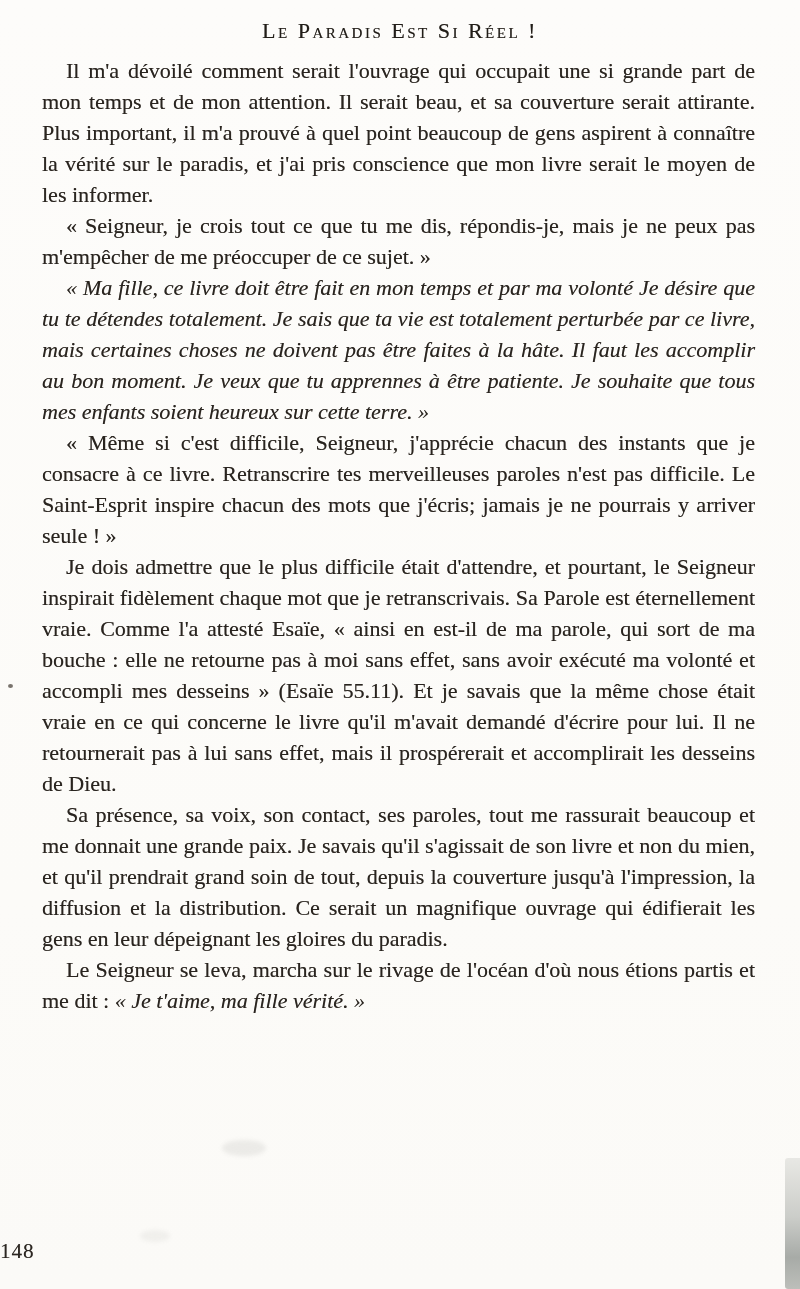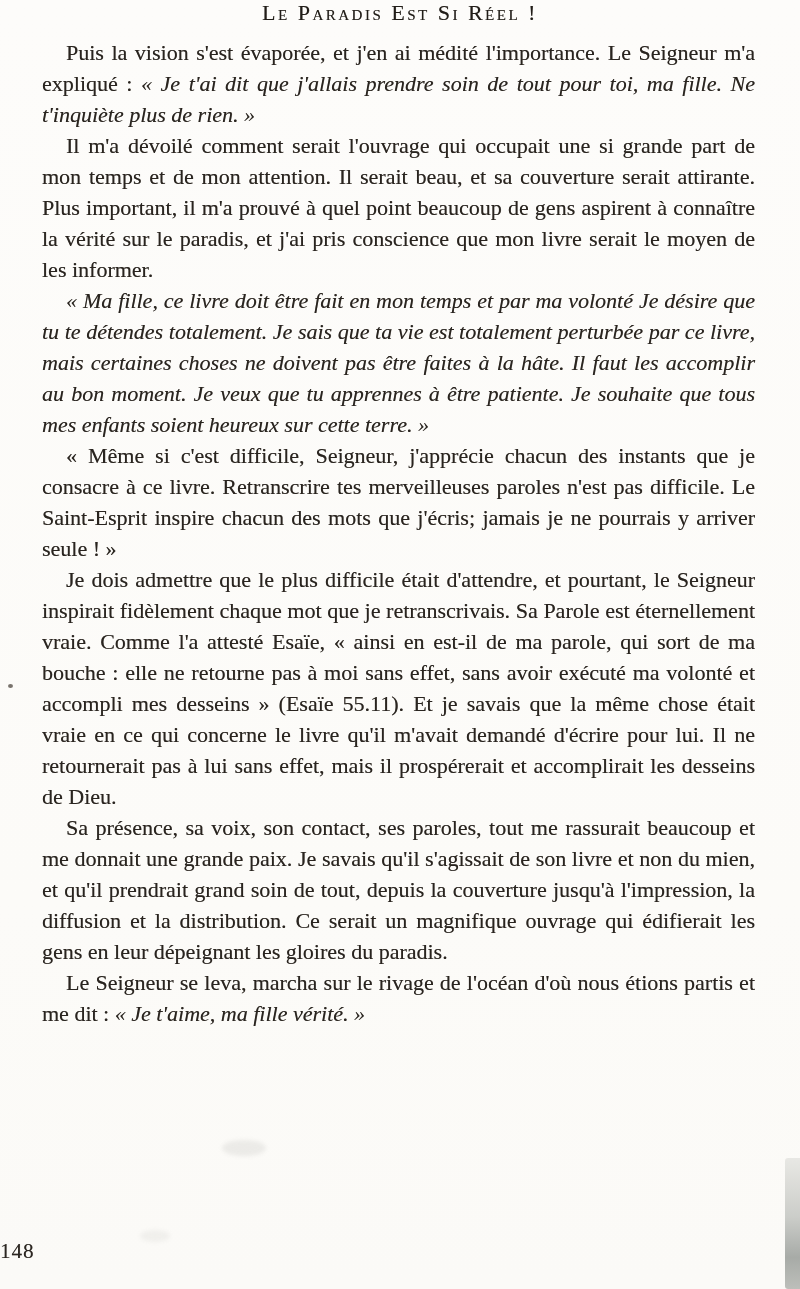--- a/index.html
+++ b/index.html
@@ -14,21 +14,21 @@
   }
   .page {
     position: relative;
     width: 800px;
     height: 1289px;
     background: linear-gradient(180deg, #fdfcfa 0%, #fcfbf8 70%, #fbfaf7 100%);
     font-family: "Liberation Serif", "DejaVu Serif", serif;
     color: #29241f;
   }
   .running-title {
-    padding-top: 0;
+    padding-top: 18px;
     text-align: center;
     font-variant: small-caps;
     font-size: 22px;
     letter-spacing: 2.5px;
     color: #211d18;
     text-shadow: 0.2px 0.3px 0.5px rgba(40,34,28,0.5);
   }
   .page-body {
     margin: 11px 45px 0 42px;
     text-align: justify;
@@ -98,22 +98,22 @@
   }
 </style>
 </head>
 <body>
 
 <div class="page">
 
   <div class="running-title">Le Paradis Est Si Réel !</div>
 
   <div class="page-body">
-      <p class="para"><span class="seg">Puis la vision s'est évaporée, et j'en ai médité l'importance. Le Seigneur m'a expliqué : </span><span class="seg italic">« Je t'ai dit que j'allais prendre soin de tout pour toi, ma fille. Ne t'inquiète plus de rien. »</span></p>
       <p class="para"><span class="seg">Il m'a dévoilé comment serait l'ouvrage qui occupait une si grande part de mon temps et de mon attention. Il serait beau, et sa couverture serait attirante. Plus important, il m'a prouvé à quel point beaucoup de gens aspirent à connaître la vérité sur le paradis, et j'ai pris conscience que mon livre serait le moyen de les informer.</span></p>
+      <p class="para"><span class="seg">« Seigneur, je crois tout ce que tu me dis, répondis-je, mais je ne peux pas m'empêcher de me préoccuper de ce sujet. »</span></p>
       <p class="para"><span class="seg italic">« Ma fille, ce livre doit être fait en mon temps et par ma volonté Je désire que tu te détendes totalement. Je sais que ta vie est totalement perturbée par ce livre, mais certaines choses ne doivent pas être faites à la hâte. Il faut les accomplir au bon moment. Je veux que tu apprennes à être patiente. Je souhaite que tous mes enfants soient heureux sur cette terre. »</span></p>
       <p class="para"><span class="seg">« Même si c'est difficile, Seigneur, j'apprécie chacun des instants que je consacre à ce livre. Retranscrire tes merveilleuses paroles n'est pas difficile. Le Saint-Esprit inspire chacun des mots que j'écris; jamais je ne pourrais y arriver seule ! »</span></p>
       <p class="para"><span class="seg">Je dois admettre que le plus difficile était d'attendre, et pourtant, le Seigneur inspirait fidèlement chaque mot que je retranscrivais. Sa Parole est éternellement vraie. Comme l'a attesté Esaïe, « ainsi en est-il de ma parole, qui sort de ma bouche : elle ne retourne pas à moi sans effet, sans avoir exécuté ma volonté et accompli mes desseins » (Esaïe 55.11). Et je savais que la même chose était vraie en ce qui concerne le livre qu'il m'avait demandé d'écrire pour lui. Il ne retournerait pas à lui sans effet, mais il prospérerait et accomplirait les desseins de Dieu.</span></p>
       <p class="para"><span class="seg">Sa présence, sa voix, son contact, ses paroles, tout me rassurait beaucoup et me donnait une grande paix. Je savais qu'il s'agissait de son livre et non du mien, et qu'il prendrait grand soin de tout, depuis la couverture jusqu'à l'impression, la diffusion et la distribution. Ce serait un magnifique ouvrage qui édifierait les gens en leur dépeignant les gloires du paradis.</span></p>
       <p class="para"><span class="seg">Le Seigneur se leva, marcha sur le rivage de l'océan d'où nous étions partis et me dit : </span><span class="seg italic">« Je t'aime, ma fille vérité. »</span></p>
     </div>
 
   <div class="page-number">148</div>
 
   <div class="dot-artifact"></div>

